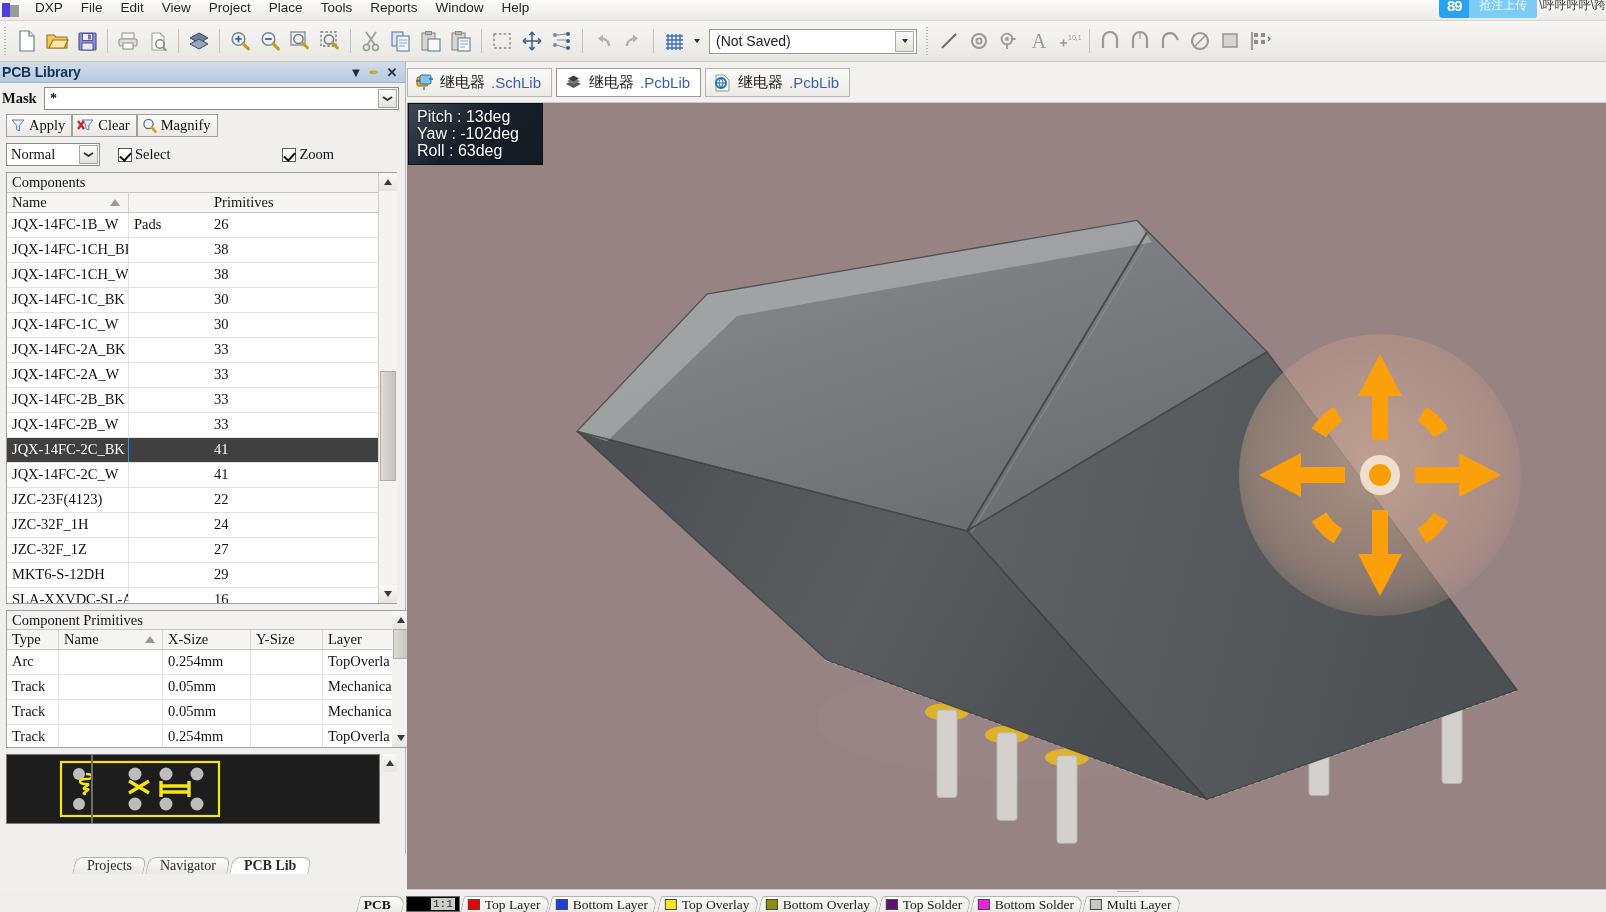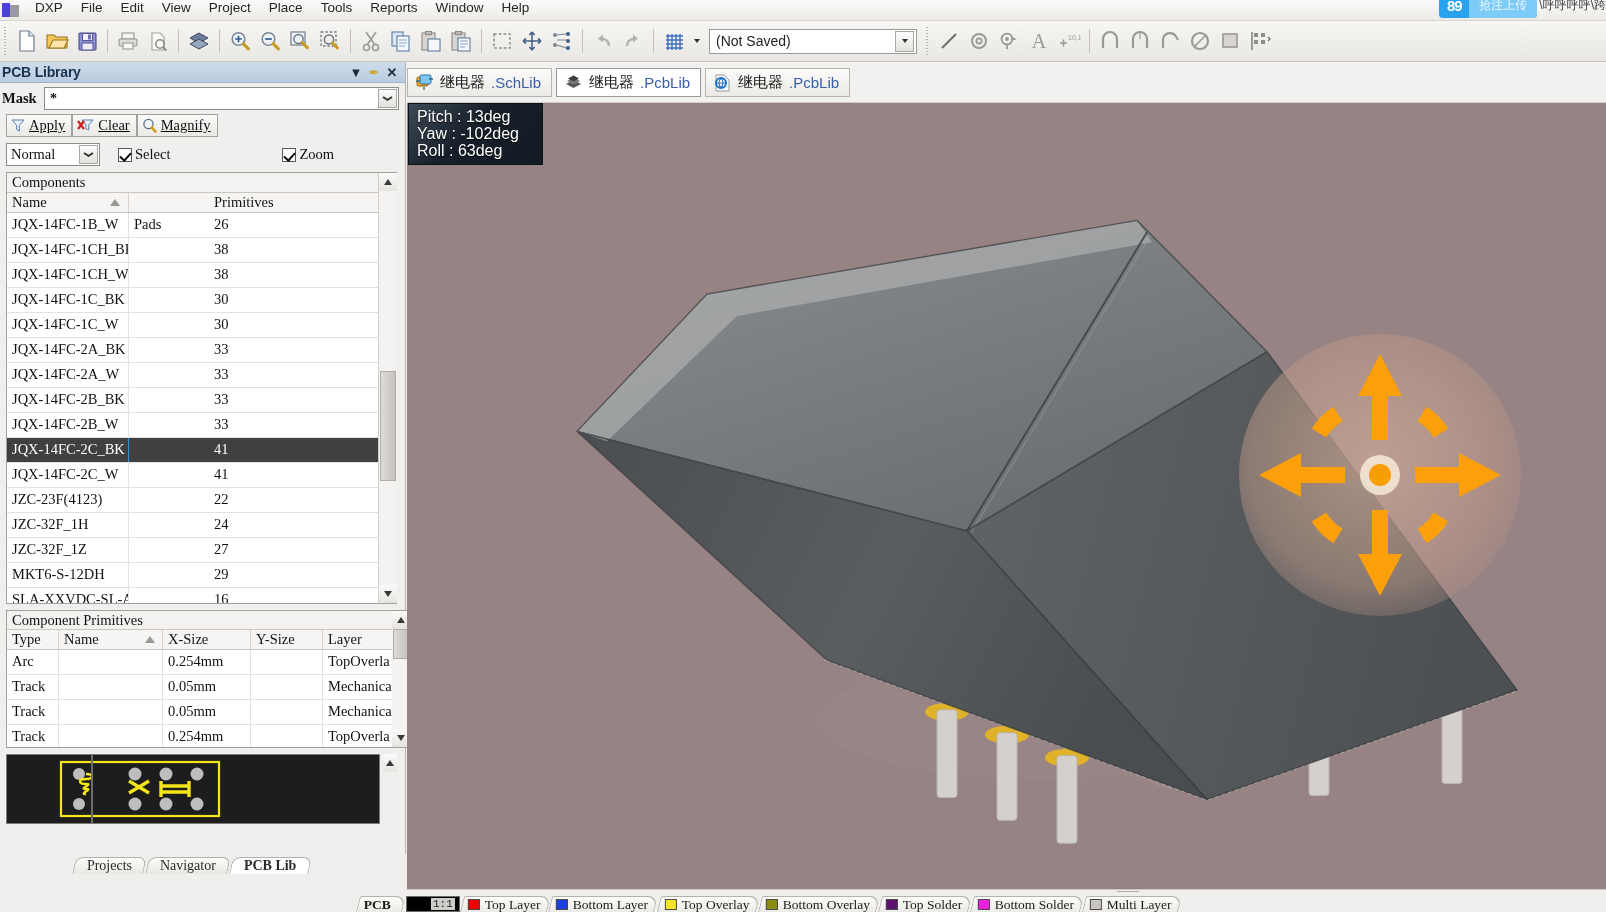--- a/index.html
+++ b/index.html
@@ -115,21 +115,21 @@
     background: linear-gradient(#fcfcfc, #e2e0dc); border: 1px solid #a9a7a3;
     display:flex;align-items:center;justify-content:center;
   }
   .chev { width:9px;height:5px;position:relative; }
   .chev:before, .chev:after {
     content:""; position:absolute; top:0; width:6px;height:2px;background:#333;
   }
   .chev:before { left:0; transform: rotate(33deg); transform-origin: left center; }
   .chev:after  { right:0; transform: rotate(-33deg); transform-origin: right center; }
 
-  .btn-row { display: flex; align-items: center; height: 27px; padding: 2px 0 0 6px; gap: 0px; text-decoration: underline; }
+  .btn-row { display: flex; align-items: center; height: 27px; padding: 2px 0 0 6px; gap: 0px; }
   .flatbtn {
     height: 23px; border: 1px solid #a3a19d; background: linear-gradient(#fafaf9,#ebe9e5);
     display: flex; align-items: center; gap: 4px; padding: 0 6px 0 4px;
     font-family: "Liberation Serif", serif; font-size: 14.5px; color: #111;
     cursor: pointer;
   }
 
   .opt-row { display: flex; align-items: center; height: 30px; padding: 3px 6px 0 6px; }
   .sel-normal {
     width: 94px; height: 23px; background: #fff; border: 1px solid #8e8c88;

